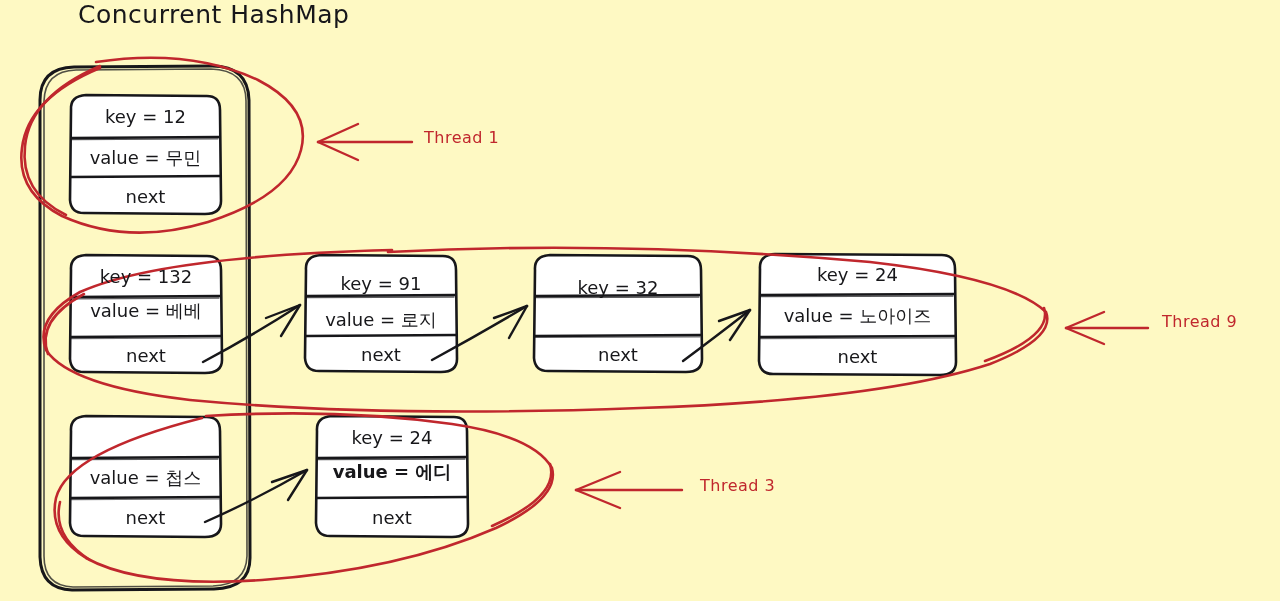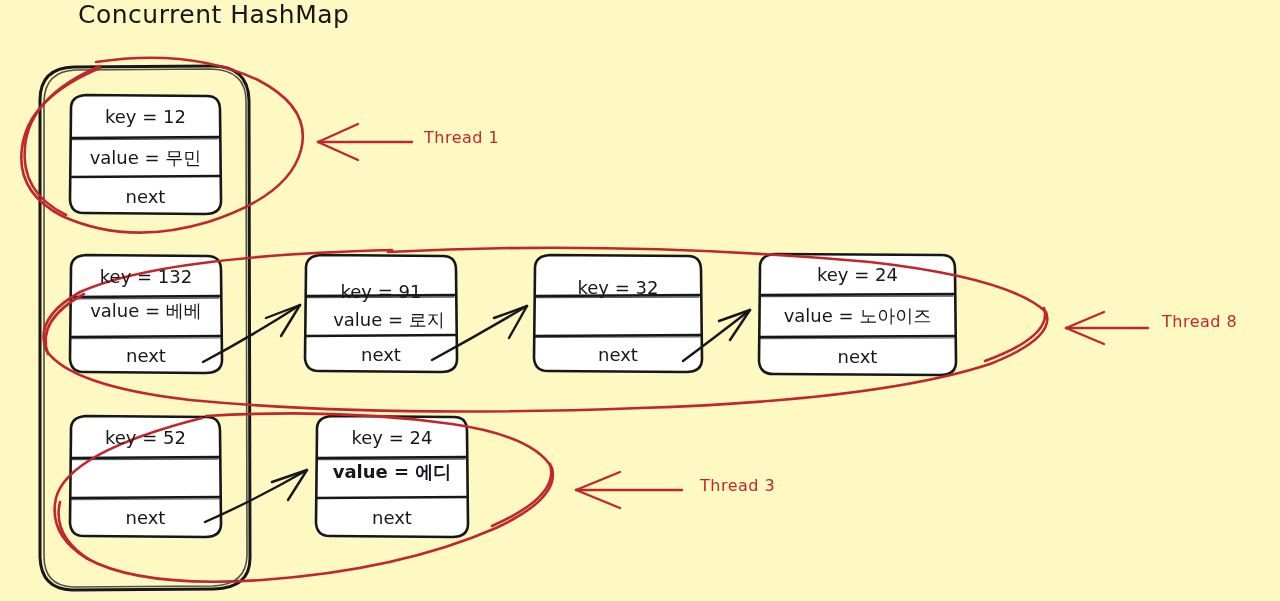--- a/index.html
+++ b/index.html
@@ -203,44 +203,44 @@
     <div class="node-cell" style="top:82px; height:38px;">next</div>
   </div>
 
   <div class="node" style="left:70px; top:255px; width:152px; height:118px;">
     <div class="node-cell" style="top:0px; height:42px;">key = 132</div>
     <div class="node-cell" style="top:42px; height:28px;">value = 베베</div>
     <div class="node-cell" style="top:82px; height:36px;">next</div>
   </div>
 
   <div class="node" style="left:305px; top:255px; width:152px; height:117px;">
-    <div class="node-cell" style="top:8px; height:57px;border-radius:8px;">key = 91</div>
-    <div class="node-cell" style="top:41px; height:48px;padding-left:8px;">value = 로지</div>
+    <div class="node-cell" style="top:0px; height:57px;border-radius:8px;">key = 91</div>
+    <div class="node-cell" style="top:41px; height:48px;">value = 로지</div>
     <div class="node-cell" style="top:81px; height:36px;">next</div>
   </div>
 
   <div class="node" style="left:534px; top:255px; width:168px; height:117px;">
     <div class="node-cell" style="top:12px; height:41px;">key = 32</div>
     <div class="node-cell" style="top:81px; height:36px;">next</div>
   </div>
 
   <div class="node" style="left:759px; top:254px; width:197px; height:121px;">
     <div class="node-cell" style="top:0px; height:41px;">key = 24</div>
     <div class="node-cell" style="top:41px; height:42px;">value = 노아이즈</div>
     <div class="node-cell" style="top:83px; height:38px;">next</div>
   </div>
 
   <div class="node" style="left:70px; top:416px; width:151px; height:121px;">
-    <div class="node-cell" style="top:0px; height:42px;">key = 52</div>
+    <div class="node-cell" style="top:42px; height:40px;">value = 첩스</div>
     <div class="node-cell" style="top:82px; height:39px;">next</div>
   </div>
 
   <div class="node" style="left:316px; top:416px; width:152px; height:121px;">
     <div class="node-cell" style="top:0px; height:42px;">key = 24</div>
     <div class="node-cell" style="top:42px; height:28px;font-weight:bold;">value = 에디</div>
     <div class="node-cell" style="top:82px; height:39px;">next</div>
   </div>
 
   <div class="thread-label" style="left:424px; top:128px;">Thread 1</div>
-  <div class="thread-label" style="left:1162px; top:312px;">Thread 8</div>
+  <div class="thread-label" style="left:1162px; top:312px;">Thread 9</div>
   <div class="thread-label" style="left:700px; top:476px;">Thread 3</div>
 
 </div>
 
 </body></html>

